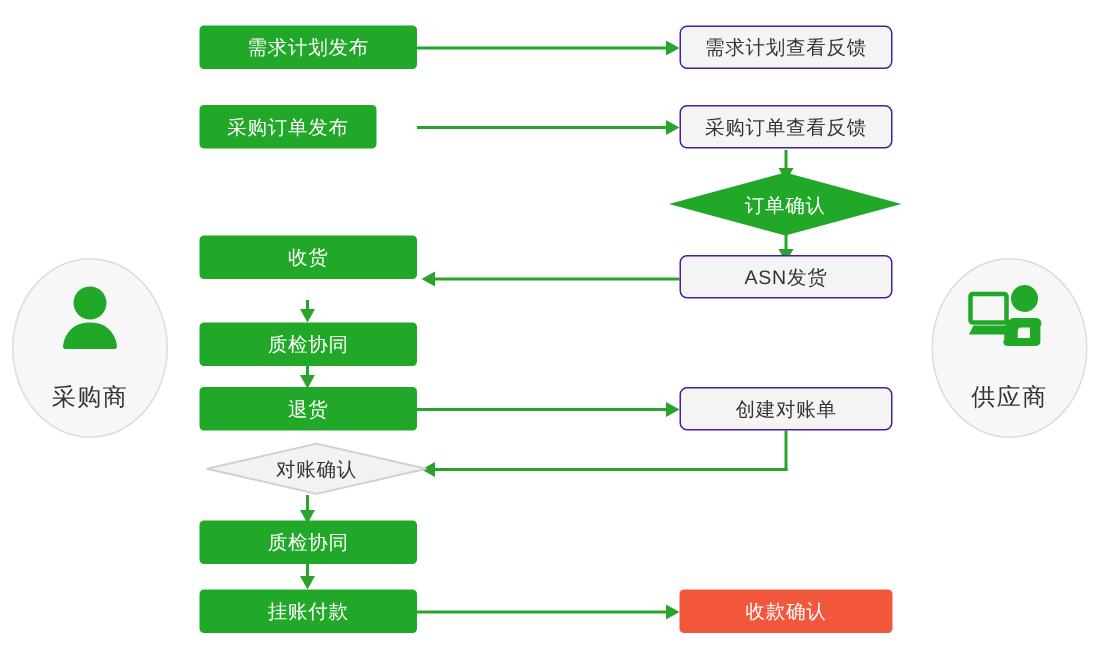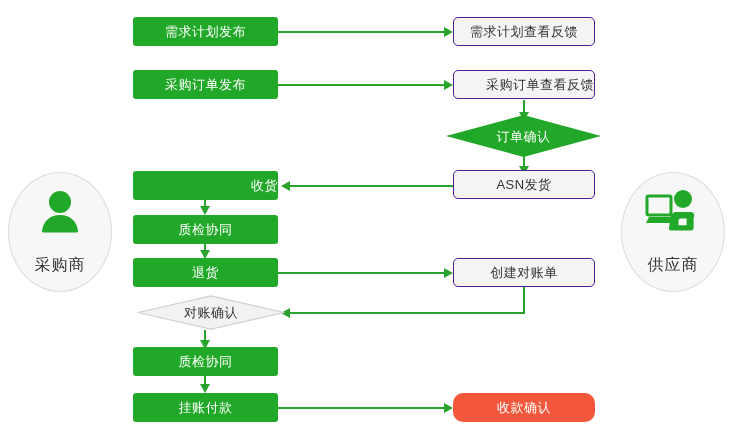--- a/index.html
+++ b/index.html
@@ -35,21 +35,20 @@
   }
   .node.grey {
     background: #f4f4f4;
     color: #333333;
     border: 1px solid #4c1d95;
     border-radius: 5px;
   }
   .node.orange {
     background: #f2573c;
     color: #ffffff;
-    border-radius: 10px;
   }
   
   .diamond {
     position: absolute;
     display: flex;
     align-items: center;
     justify-content: center;
     z-index: 4;
   }
   .diamond .dshape {
@@ -168,40 +167,40 @@
   <div class="arrow right" style="left:444px; top:403px;"></div>
 
   <div class="node green" style="left:133px; top:17px; width:145px; height:29px;">
     <span>需求计划发布</span>
   </div>
 
   <div class="node grey" style="left:453px; top:17px; width:142px; height:29px;">
     <span>需求计划查看反馈</span>
   </div>
 
-  <div class="node green" style="left:133px; top:70px; width:145px; height:29px;">
+  <div class="node green" style="left:133px; top:70px; width:118px; height:29px;">
     <span>采购订单发布</span>
   </div>
 
-  <div class="node grey" style="left:453px; top:70px; width:142px; height:29px;justify-content:flex-end;">
+  <div class="node grey" style="left:453px; top:70px; width:142px; height:29px;">
     <span>采购订单查看反馈</span>
   </div>
 
   <div class="diamond green" style="left:446px; top:115px; width:155px; height:42px;">
     <svg class="dshape" viewBox="0 0 155 42" preserveAspectRatio="none">
       <polygon points="77.5,0 155,21 77.5,42 0,21" fill="#22a828"></polygon>
     </svg>
     <span class="dlabel">订单确认</span>
   </div>
 
   <div class="node grey" style="left:453px; top:170px; width:142px; height:29px;">
     <span>ASN发货</span>
   </div>
 
-  <div class="node green" style="left:133px; top:171px; width:145px; height:29px;justify-content:flex-end;">
+  <div class="node green" style="left:133px; top:157px; width:145px; height:29px;">
     <span>收货</span>
   </div>
 
   <div class="node green" style="left:133px; top:215px; width:145px; height:29px;">
     <span>质检协同</span>
   </div>
 
   <div class="node grey" style="left:453px; top:258px; width:142px; height:29px;">
     <span>创建对账单</span>
   </div>

